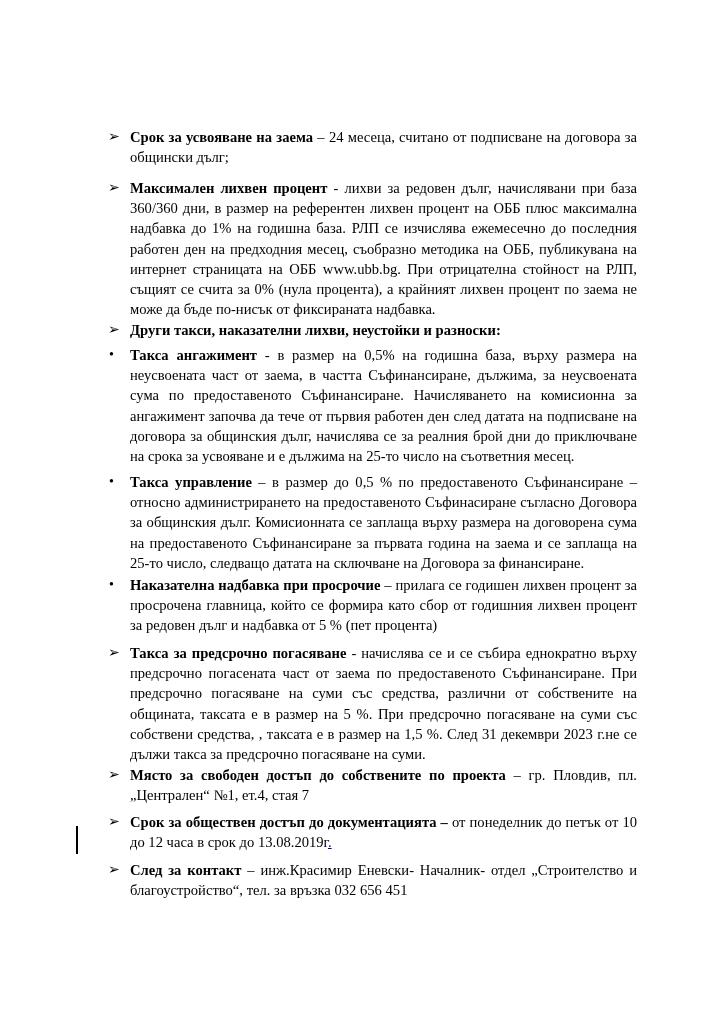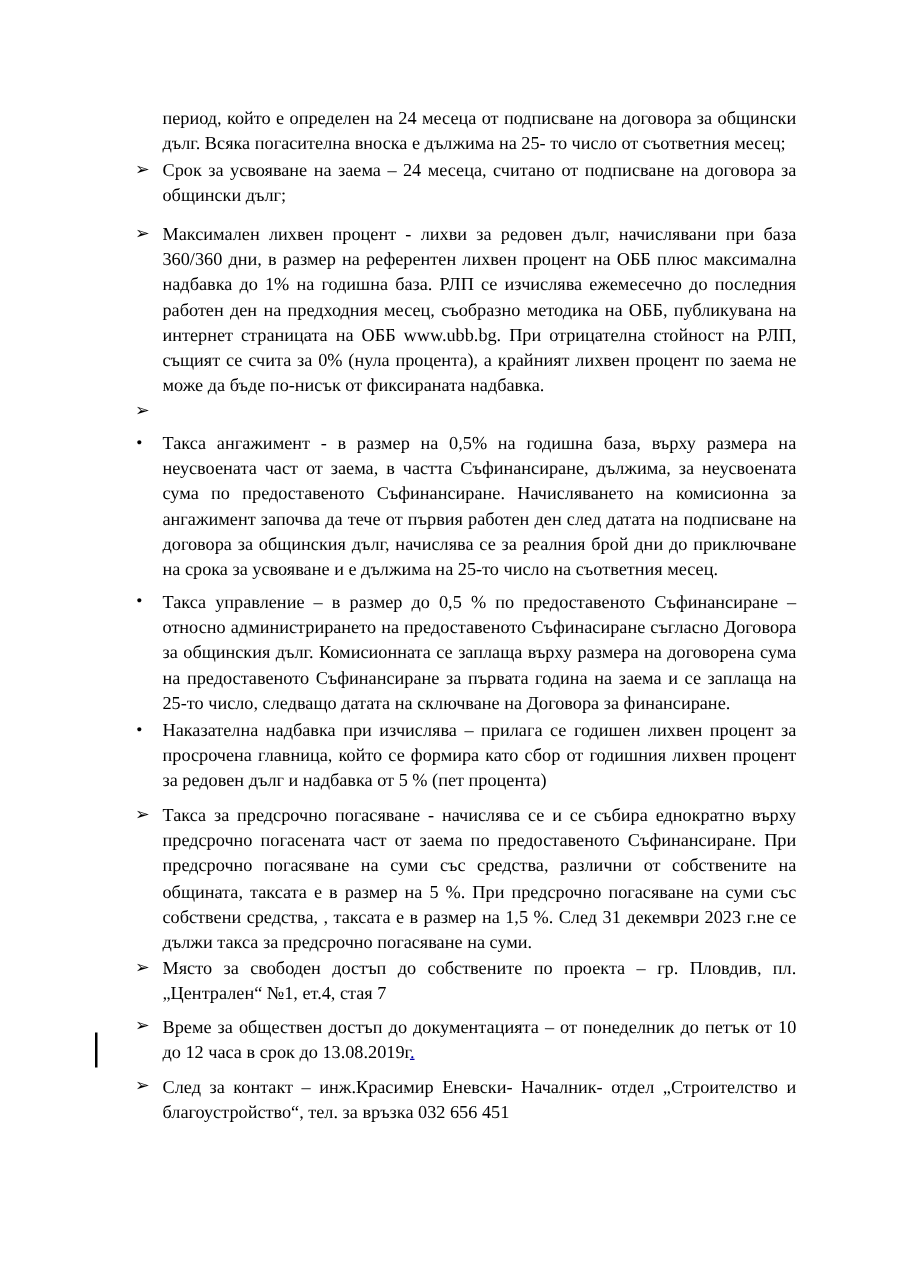--- a/index.html
+++ b/index.html
@@ -19,80 +19,78 @@
       line-height: 20.2px;
       text-align: justify;
     }
     .item .marker {
       position: absolute;
       left: -22px;
       top: 0;
       font-size: 14px;
     }
     .item .marker.dot { left: -21px; font-size: 14px; }
-    .item b { font-weight: normal; }
+    .item b { font-weight: bold; }
     .cont { top: 85px; }
     .change-bar {
       position: absolute; left: 76px; top: 826px; width: 2px; height: 28px; background: #000;
     }
     .u { text-decoration: underline; color: #0000aa; }
   </style>
 </head>
 <body>
 
 <div class="page">
 
-  <div class="item cont">
-    <span>период, който е определен на 24 месеца от подписване на договора за общински дълг. Всяка погасителна вноска е дължима на 25- то число от съответния месец;</span>
-  </div>
 
   <div class="item" style="top:127px">
     <span class="marker">➢</span>
     <b>Срок за усвояване на заема</b><span> – </span><span>24 месеца, считано от подписване на договора за общински дълг;</span>
   </div>
 
   <div class="item" style="top:178px">
     <span class="marker">➢</span>
     <b>Максимален лихвен процент</b><span> - </span><span>лихви за редовен дълг, начислявани при база 360/360 дни, в размер на референтен лихвен процент на ОББ плюс максимална надбавка до 1%  на годишна база. РЛП се изчислява ежемесечно до последния работен ден на предходния месец, съобразно методика на ОББ, публикувана на интернет страницата на ОББ www.ubb.bg. При отрицателна стойност на РЛП, същият се счита за 0% (нула процента), а крайният лихвен процент по заема не може да бъде по-нисък от фиксираната надбавка.</span>
   </div>
 
   <div class="item" style="top:320px">
     <span class="marker">➢</span>
+    <b>Други такси, наказателни лихви, неустойки и разноски:</b>
   </div>
 
   <div class="item" style="top:345px">
     <span class="marker dot">•</span>
     <b>Такса ангажимент</b><span> - </span><span>в размер на 0,5% на годишна база, върху размера на неусвоената част от заема, в частта Съфинансиране, дължима, за неусвоената сума по предоставеното Съфинансиране. Начисляването на комисионна за ангажимент започва да тече от първия работен ден след датата на подписване на договора за общинския дълг, начислява се за реалния брой дни до приключване на срока за усвояване и е дължима на 25-то число на съответния месец.</span>
   </div>
 
   <div class="item" style="top:472px">
     <span class="marker dot">•</span>
     <b>Такса управление</b><span> – </span><span>в размер до 0,5 % по предоставеното Съфинансиране – относно администрирането на предоставеното Съфинасиране съгласно Договора за общинския дълг. Комисионната се заплаща върху размера на договорена сума на предоставеното Съфинансиране за първата година на заема и се заплаща на 25-то число, следващо датата на сключване на Договора за финансиране.</span>
   </div>
 
   <div class="item" style="top:575px">
     <span class="marker dot">•</span>
-    <b>Наказателна надбавка при изчислява</b><span> – </span><span>прилага се годишен лихвен процент за просрочена главница, който се формира като сбор от годишния лихвен процент за редовен дълг и надбавка от 5 % (пет процента)</span>
+    <b>Наказателна надбавка при просрочие</b><span> – </span><span>прилага се годишен лихвен процент за просрочена главница, който се формира като сбор от годишния лихвен процент за редовен дълг и надбавка от 5 % (пет процента)</span>
   </div>
 
   <div class="item" style="top:643px">
     <span class="marker">➢</span>
     <b>Такса за предсрочно погасяване</b><span> - </span><span>начислява се и се събира еднократно върху предсрочно погасената част от заема по предоставеното Съфинансиране. При предсрочно погасяване на суми със средства, различни от собствените на общината, таксата е в размер на 5 %. При предсрочно погасяване на суми със собствени средства, , таксата е в размер на 1,5 %. След 31 декември 2023 г.не се дължи такса за предсрочно погасяване на суми.</span>
   </div>
 
   <div class="item" style="top:765px">
     <span class="marker">➢</span>
     <b>Място за свободен достъп до собствените по проекта</b><span> – </span><span>гр. Пловдив, пл. „Централен“ №1, ет.4, стая 7</span>
   </div>
 
   <div class="change-bar"></div>
 
   <div class="item" style="top:812px">
     <span class="marker">➢</span>
-    <b>Време за обществен достъп до документацията –</b><span> </span><span>от понеделник до петък от 10 до 12 часа в срок до 13.08.2019г</span><span class="u">.</span>
+    <b>Срок за обществен достъп до документацията –</b><span> </span><span>от понеделник до петък от 10 до 12 часа в срок до 13.08.2019г</span><span class="u">.</span>
   </div>
 
   <div class="item" style="top:860px">
     <span class="marker">➢</span>
     <b>След за контакт</b><span> – </span><span>инж.Красимир Еневски- Началник- отдел „Строителство и благоустройство“, тел. за връзка 032 656 451</span>
   </div>
 
 </div>
 
 </body></html>

